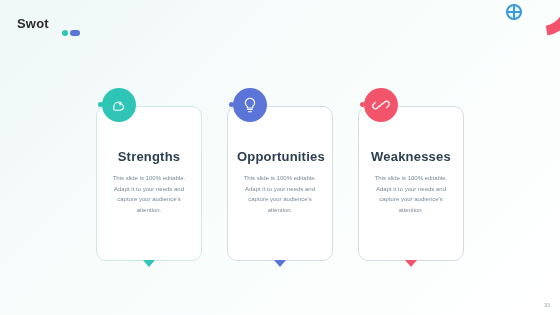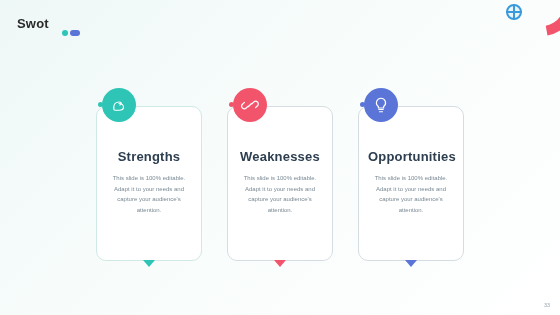--- a/index.html
+++ b/index.html
@@ -174,48 +174,48 @@
         </svg>
       </div>
       <div class="card" style="border-color:#cfe9e5">
         <div class="card-title">Strengths</div>
         <div class="card-body">This slide is 100% editable. Adapt it to your needs and capture your audience's attention.</div>
         <span class="pointer" style="border-top:7px solid #2ec4b6"></span>
       </div>
     </div>
 
     <div class="card-wrap">
+      <span class="tick" style="background:#5b74d8"></span>
+      <div class="badge" style="background:#5b74d8">
+        <svg width="18" height="18" viewBox="0 0 24 24" fill="none" stroke="#ffffff" stroke-width="1.6" stroke-linecap="round" stroke-linejoin="round">
+          <path d="M9 18h6"></path>
+          <path d="M10 21h4"></path>
+          <path d="M12 3a6 6 0 0 0-3.5 10.9V16h7v-2.1A6 6 0 0 0 12 3z"></path>
+        </svg>
+      </div>
+      <div class="card" style="border-color:#d6dde2">
+        <div class="card-title">Opportunities</div>
+        <div class="card-body">This slide is 100% editable. Adapt it to your needs and capture your audience's attention.</div>
+        <span class="pointer" style="border-top:7px solid #5b74d8"></span>
+      </div>
+    </div>
+
+    <div class="card-wrap">
       <span class="tick" style="background:#f2556b"></span>
       <div class="badge" style="background:#f2556b">
         <svg width="18" height="18" viewBox="0 0 24 24" fill="none" stroke="#ffffff" stroke-width="1.6" stroke-linecap="round" stroke-linejoin="round">
           <path d="M9.5 13.5 7 16a3.5 3.5 0 0 1-5-5l2.5-2.5"></path>
           <path d="M14.5 10.5 17 8a3.5 3.5 0 0 1 5 5l-2.5 2.5"></path>
           <path d="M10 14 14 10"></path>
         </svg>
       </div>
       <div class="card" style="border-color:#d6dde2">
         <div class="card-title">Weaknesses</div>
         <div class="card-body">This slide is 100% editable. Adapt it to your needs and capture your audience's attention.</div>
         <span class="pointer" style="border-top:7px solid #f2556b"></span>
       </div>
     </div>
 
-    <div class="card-wrap">
-      <span class="tick" style="background:#5b74d8"></span>
-      <div class="badge" style="background:#5b74d8">
-        <svg width="18" height="18" viewBox="0 0 24 24" fill="none" stroke="#ffffff" stroke-width="1.6" stroke-linecap="round" stroke-linejoin="round">
-          <path d="M9 18h6"></path>
-          <path d="M10 21h4"></path>
-          <path d="M12 3a6 6 0 0 0-3.5 10.9V16h7v-2.1A6 6 0 0 0 12 3z"></path>
-        </svg>
-      </div>
-      <div class="card" style="border-color:#d6dde2">
-        <div class="card-title">Opportunities</div>
-        <div class="card-body">This slide is 100% editable. Adapt it to your needs and capture your audience's attention.</div>
-        <span class="pointer" style="border-top:7px solid #5b74d8"></span>
-      </div>
-    </div>
-
 
   </div>
 
   <div class="page-num">33</div>
 </div>
 
 </body></html>

